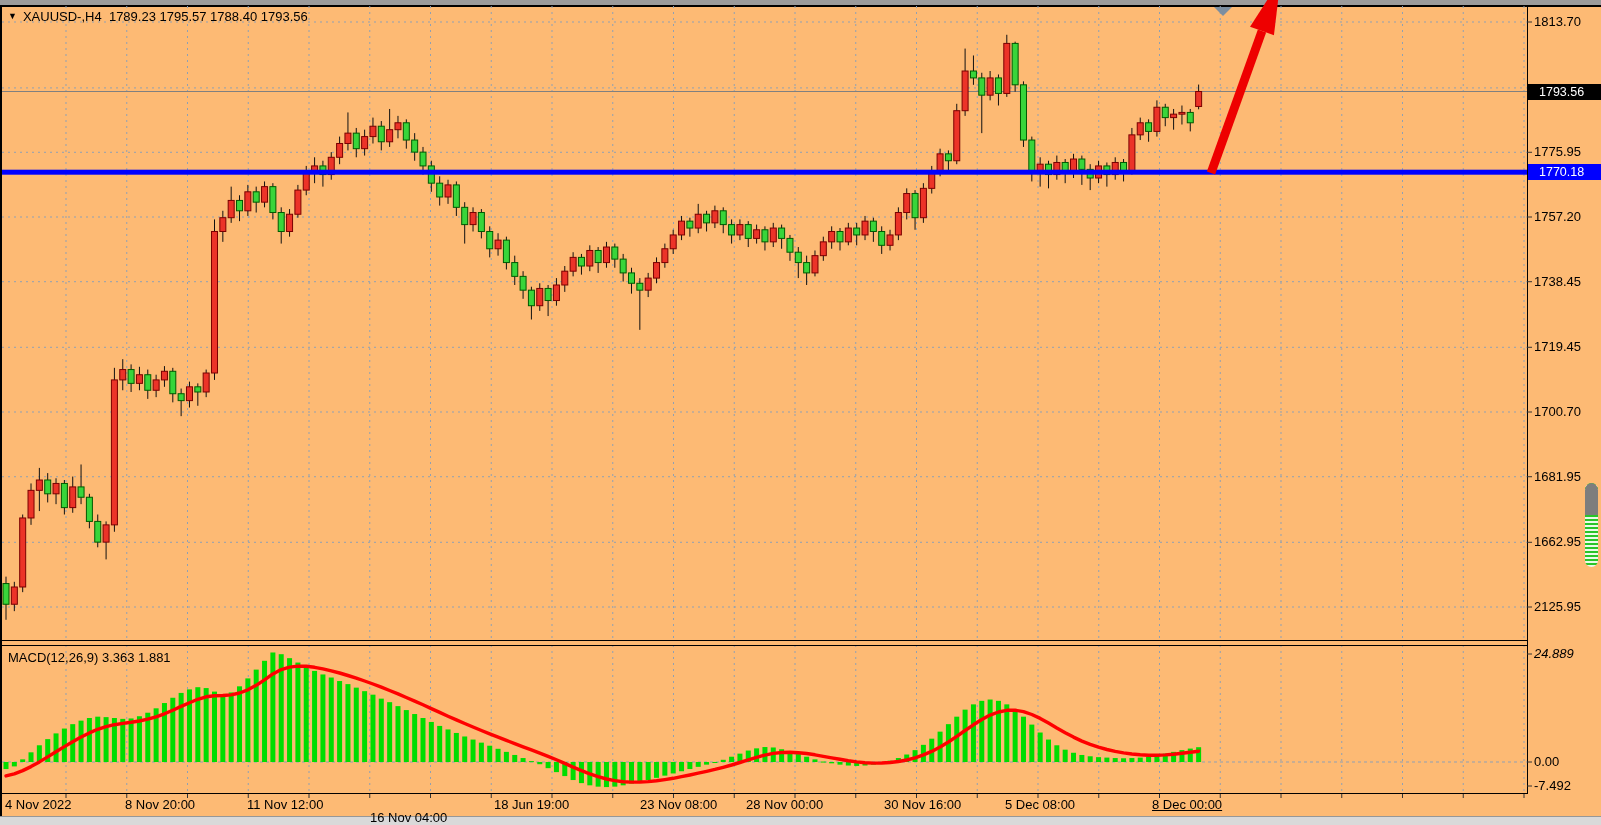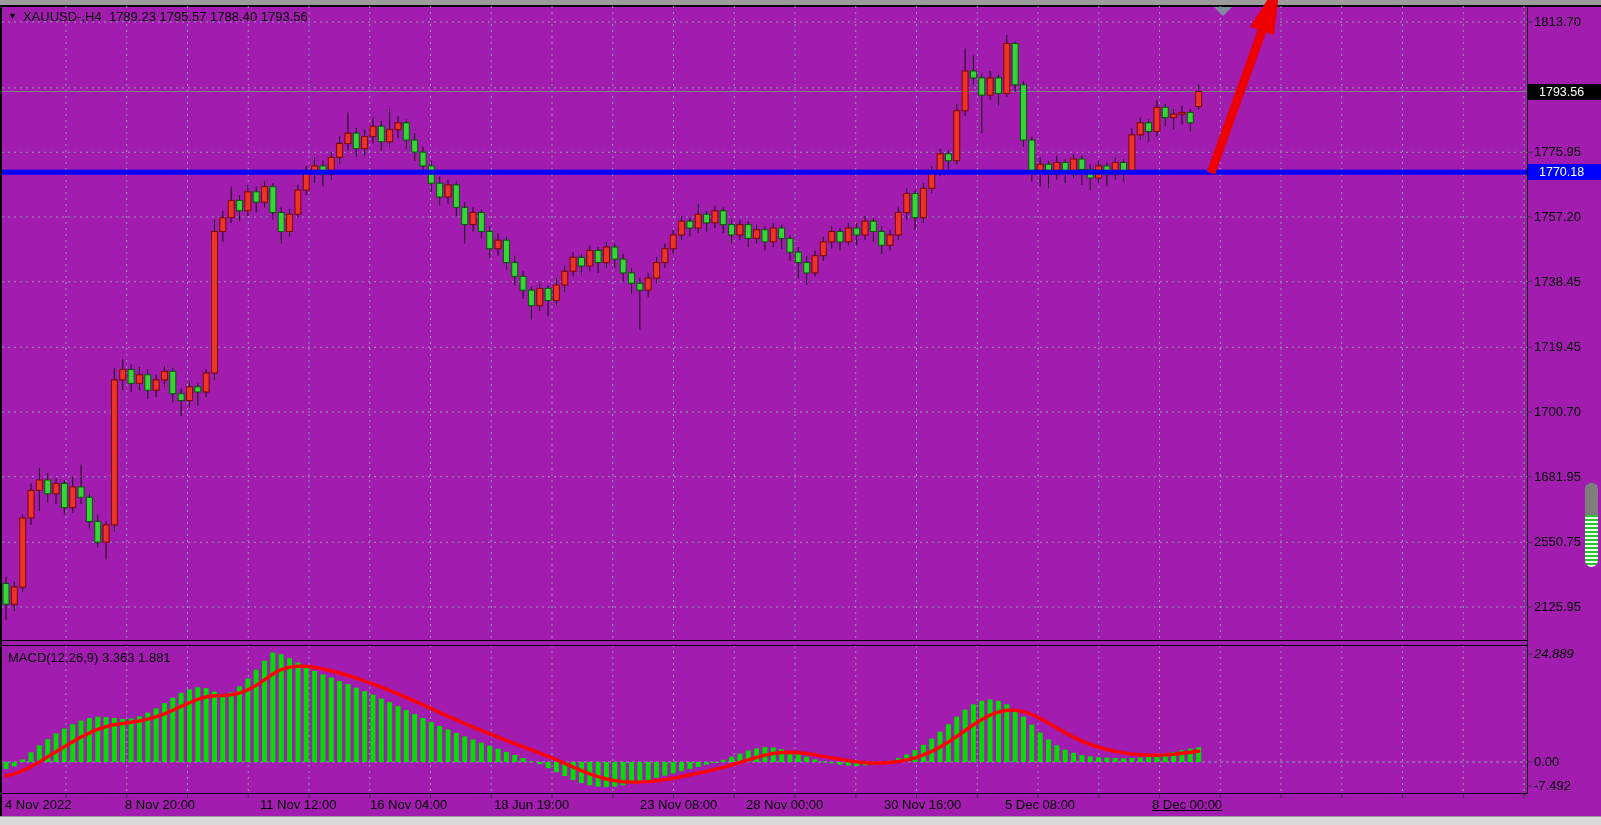--- a/index.html
+++ b/index.html
@@ -1,16 +1,16 @@
 <!DOCTYPE html>
 <html><head>
 <meta charset="utf-8">
 <style>
   html,body{margin:0;padding:0;background:#ffffff;}
-  #root{position:relative;width:1601px;height:825px;background:#a21caf;overflow:hidden;
+  #root{position:relative;width:1601px;height:825px;background:#fdba74;overflow:hidden;
         font-family:"Liberation Sans",sans-serif;color:#000;}
   #topstrip{position:absolute;left:0;top:0;width:1601px;height:5px;background:#9b9b9b;
             border-bottom:2px solid #000;box-sizing:content-box;}
   #leftborder{position:absolute;left:0;top:5px;width:2px;height:811px;background:#000;}
   #bottomstrip{position:absolute;left:0;top:816px;width:1601px;height:9px;background:#d9d9d9;border-top:1px solid #979797;}
   #chart-svg{position:absolute;left:0;top:0;}
   .title-row{position:absolute;left:8px;top:9px;font-size:13px;white-space:pre;z-index:30;}
   .title-row .dd{display:inline-block;font-size:9px;vertical-align:2px;margin-right:6px;cursor:pointer;}
   .macd-label{position:absolute;left:8px;top:650px;font-size:13px;z-index:30;}
   .plabel{position:absolute;left:1534px;font-size:13px;white-space:nowrap;z-index:20;}
@@ -584,29 +584,29 @@
   <div id="scrollwidget"></div>
 
   <div id="labels-host">
       <div class="plabel" style="top: 14px;">1813.70</div>
       <div class="plabel" style="top: 144.29px;">1775.95</div>
       <div class="plabel" style="top: 209.004px;">1757.20</div>
       <div class="plabel" style="top: 273.718px; text-align: center;">1738.45</div>
       <div class="plabel" style="top: 339.294px;">1719.45</div>
       <div class="plabel" style="top: 404.008px;">1700.70</div>
       <div class="plabel" style="top: 468.722px;">1681.95</div>
-      <div class="plabel" style="top: 534.299px;">2550.75</div>
+      <div class="plabel" style="top: 534.299px;">1662.95</div>
       <div class="plabel" style="top: 599.012px;">2125.95</div>
       <div class="plabel" style="top: 646px; font-style: italic;">24.889</div>
       <div class="plabel" style="top: 754px;">0.00</div>
       <div class="plabel" style="top: 778px; text-align: center;">-7.492</div>
       <div class="tlabel" style="left: 5px;">4 Nov 2022</div>
       <div class="tlabel" style="left: 125px;">8 Nov 20:00</div>
-      <div class="tlabel" style="left: 260px; text-align: center;">11 Nov 12:00</div>
-      <div class="tlabel" style="left: 370px;">16 Nov 04:00</div>
+      <div class="tlabel" style="left: 247px; text-align: center;">11 Nov 12:00</div>
+      <div class="tlabel" style="left: 370px; margin-top: 13px;">16 Nov 04:00</div>
       <div class="tlabel" style="left: 494px;">18 Jun 19:00</div>
       <div class="tlabel" style="left: 640px;">23 Nov 08:00</div>
       <div class="tlabel" style="left: 746px;">28 Nov 00:00</div>
       <div class="tlabel" style="left: 884px;">30 Nov 16:00</div>
       <div class="tlabel" style="left: 1005px;">5 Dec 08:00</div>
       <div class="tlabel" style="left: 1152px; text-decoration: underline;">8 Dec 00:00</div>
     </div>
 
   <div id="bottomstrip"></div>
 </div>

